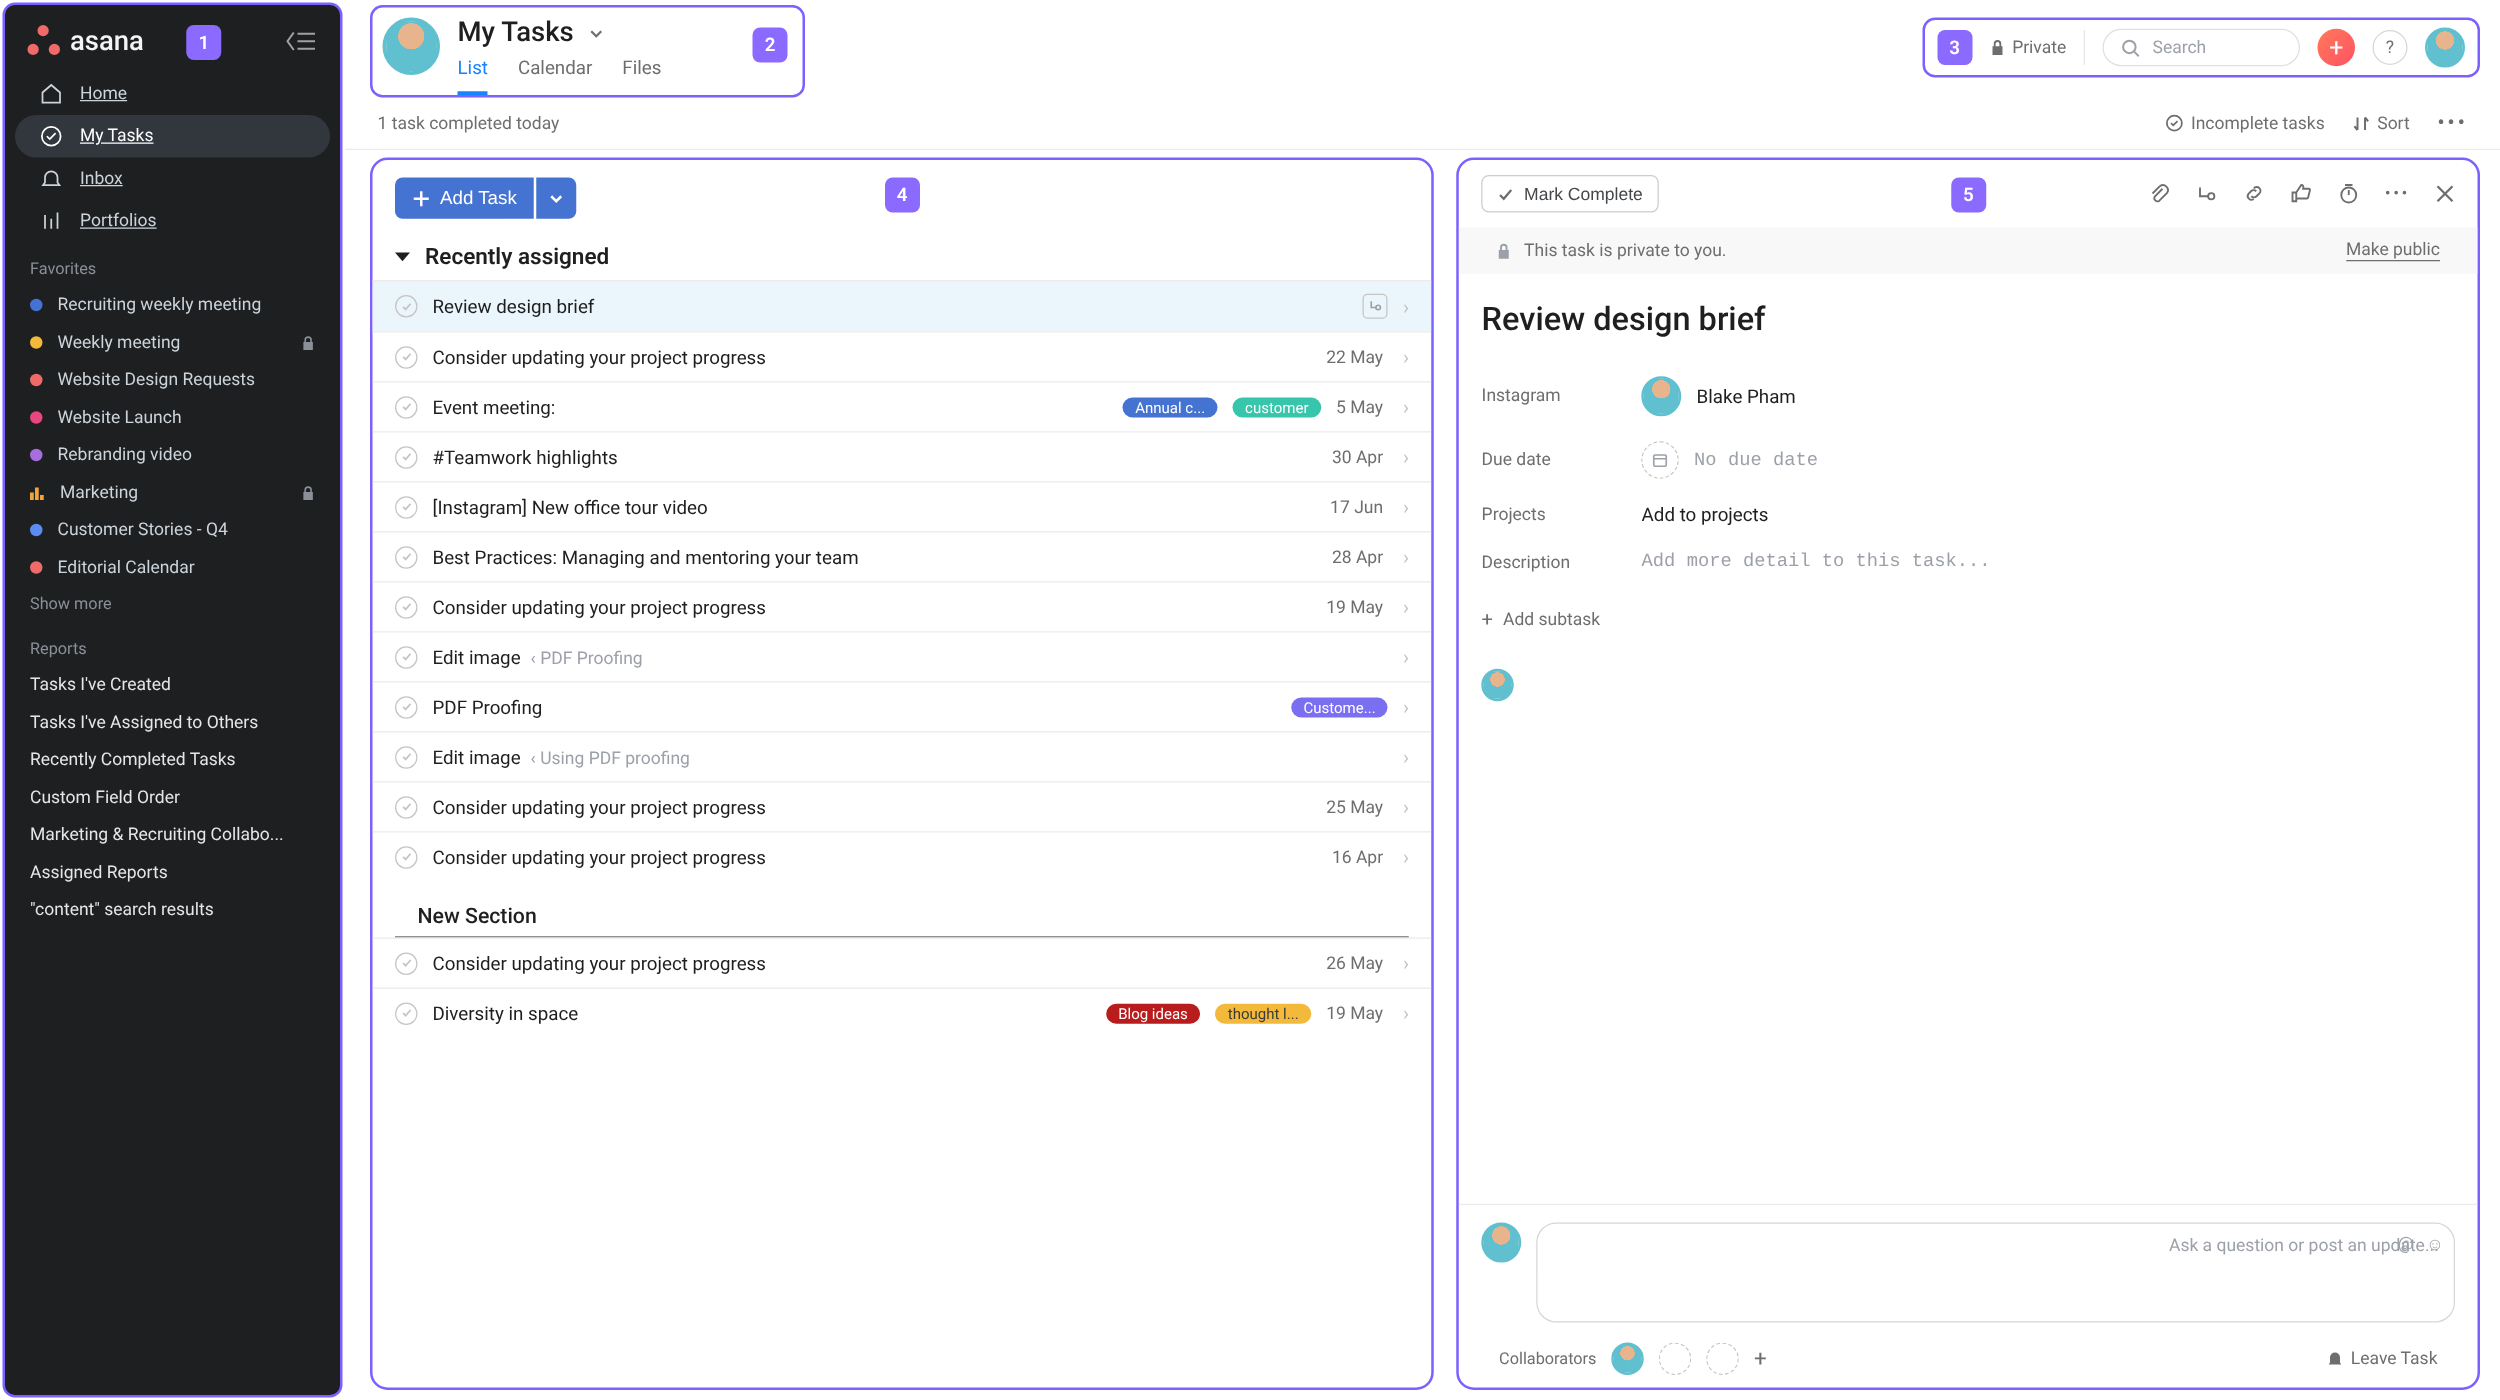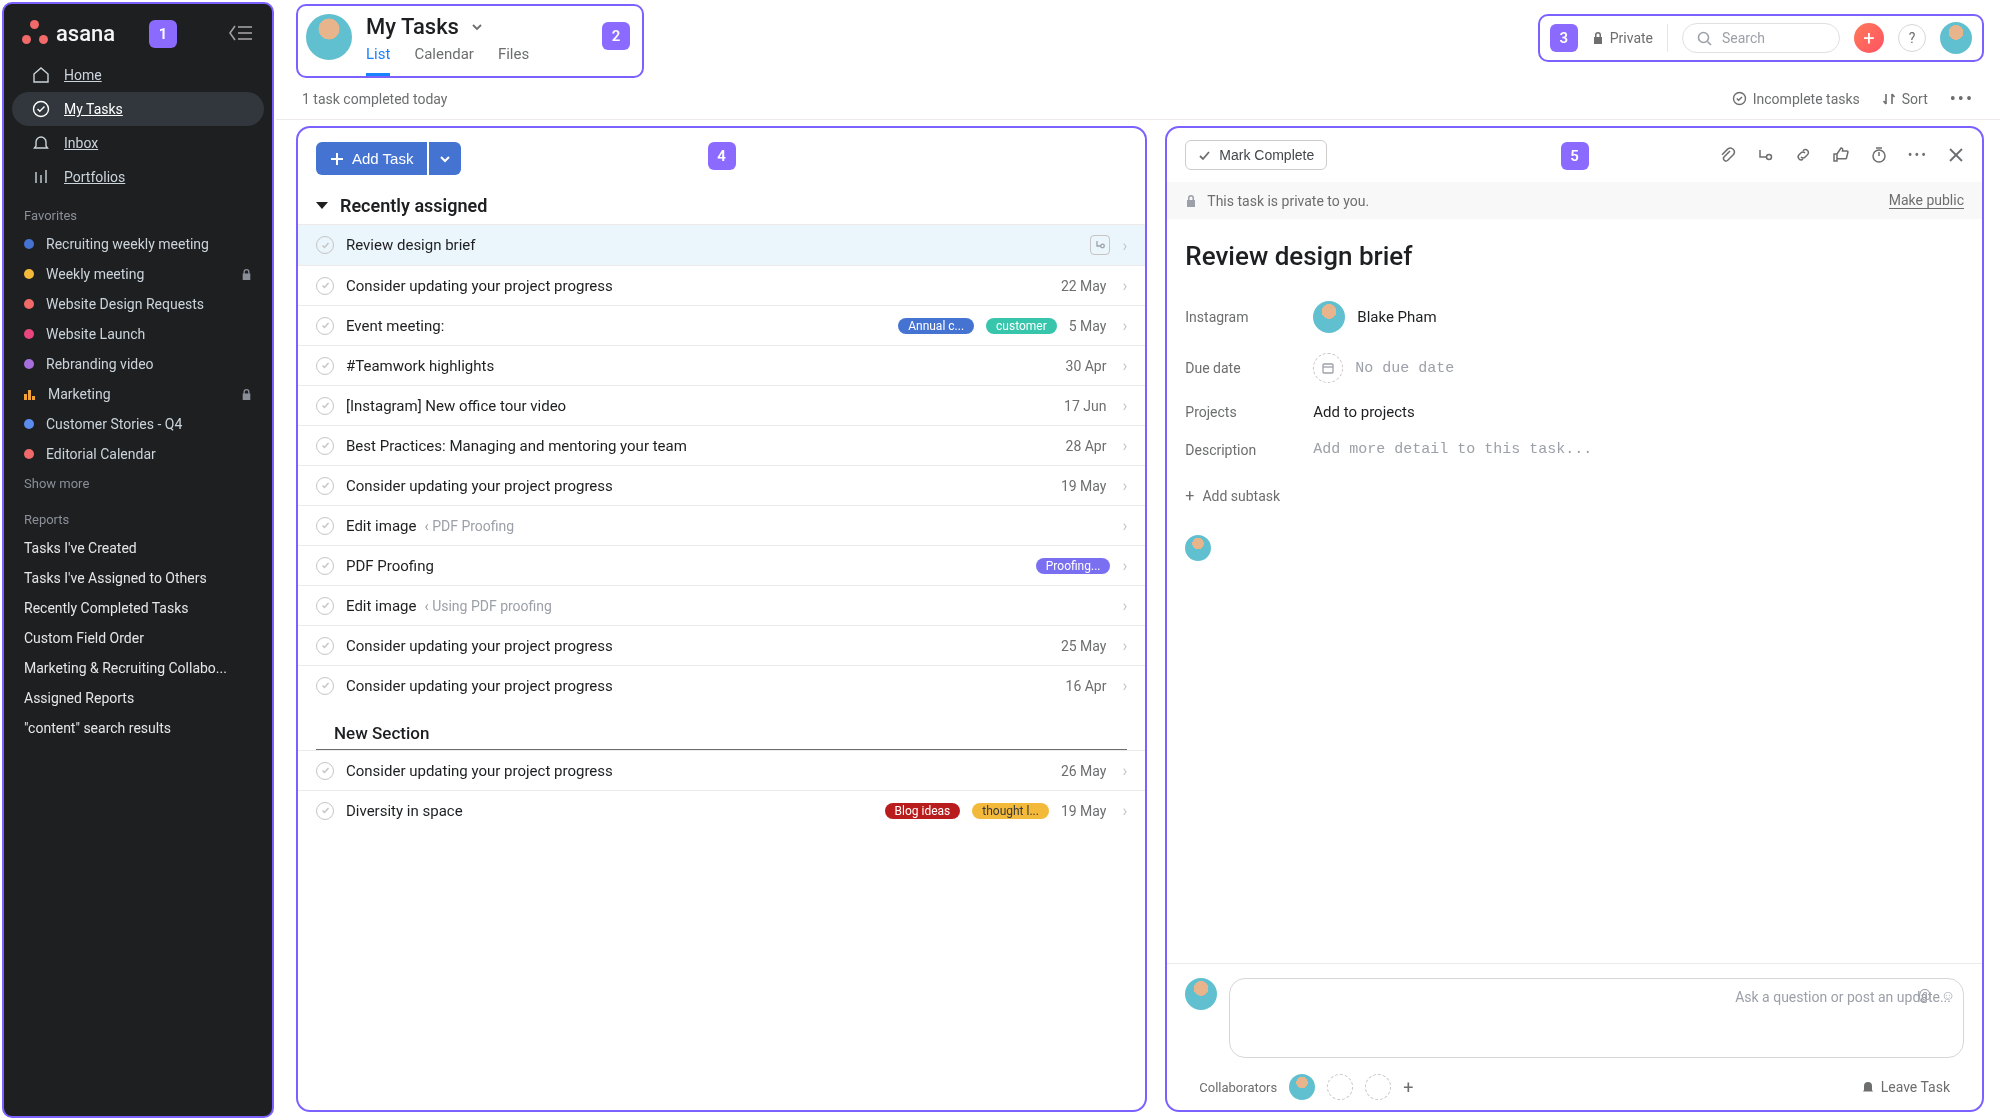--- a/index.html
+++ b/index.html
@@ -80,21 +80,21 @@
 .pill.red { background:#b91c1c; }
 .pill.yel { background:#f2b93b; color:#3a3a3a; }
 .subtask-ico { width:20px; height:20px; border:1px solid #c7c4c4; border-radius:4px; display:inline-flex; align-items:center; justify-content:center; color:#9ca0a8; font-size:10px; }
 .section-name { font-size:17px; font-weight:500; padding:12px 18px 6px; border-bottom:1px solid #6d6e6f; margin:6px 18px 0; }
 
 
 .detail-top { display:flex; align-items:center; gap:12px; padding:0 18px 12px; }
 .mark-btn { border:1px solid #cfcbcb; background:#fff; border-radius:6px; padding:6px 12px; display:inline-flex; align-items:center; gap:8px; cursor:pointer; font-size:14px; color:#44474a; }
 .detail-icons { margin-left:auto; display:flex; gap:20px; color:#6d6e6f; align-items:center; }
 .detail-icons span { display:inline-flex; cursor:pointer; }
-.privacy-bar { background:#f9f8f8; display:flex; align-items:center; padding:10px 18px; color:#6d6e6f; font-size:14px; gap:10px; }
+.privacy-bar { background:#f9f8f8; display:flex; align-items:center; padding:10px 30px; color:#6d6e6f; font-size:14px; gap:10px; }
 .make-public { margin-left:auto; color:#6d6e6f; border-bottom:1px solid #6d6e6f; cursor:pointer; }
 .detail-body { padding:14px 18px; flex:1; overflow:auto; }
 .detail-title { font-size:26px; font-weight:500; margin:8px 0 20px; }
 .field-row { display:flex; align-items:center; padding:10px 0; gap:18px; }
 .field-label { width:110px; color:#6d6e6f; font-size:14px; }
 .field-val { display:flex; align-items:center; gap:12px; color:#1e1f21; font-size:15px; }
 .field-val.placeholder { color:#9ca0a8;font-family:Liberation Mono, monospace; }
 .date-ico { width:30px; height:30px; border:1.5px dashed #c7c4c4; border-radius:50%; display:inline-flex; align-items:center; justify-content:center; color:#9ca0a8; }
 .add-sub { display:inline-flex; align-items:center; gap:8px; color:#6d6e6f; margin-top:18px; cursor:pointer; }
 
@@ -405,21 +405,21 @@
               <span class="task-name">Edit image<span class="task-sub">‹ PDF Proofing</span></span>
               <span class="task-chev">›</span>
             </div>
             <div class="task-row">
               <span class="check">
                 <svg width="9" height="9" viewBox="0 0 9 9" fill="none" stroke="#c7c4c4" stroke-width="1.5">
                   <path d="M1.5 4.5l2 2 4-4.5"></path>
                 </svg>
               </span>
               <span class="task-name">PDF Proofing</span>
-              <span class="pill purple">Proofing...</span>
+              <span class="pill purple">Custome...</span>
               <span class="task-chev">›</span>
             </div>
             <div class="task-row">
               <span class="check">
                 <svg width="9" height="9" viewBox="0 0 9 9" fill="none" stroke="#c7c4c4" stroke-width="1.5">
                   <path d="M1.5 4.5l2 2 4-4.5"></path>
                 </svg>
               </span>
               <span class="task-name">Edit image<span class="task-sub">‹ Using PDF proofing</span></span>
               <span class="task-chev">›</span>

